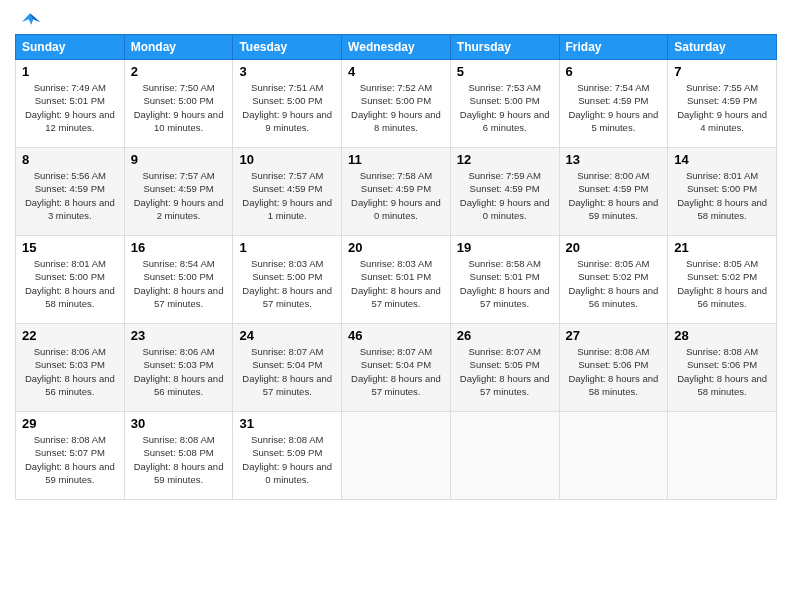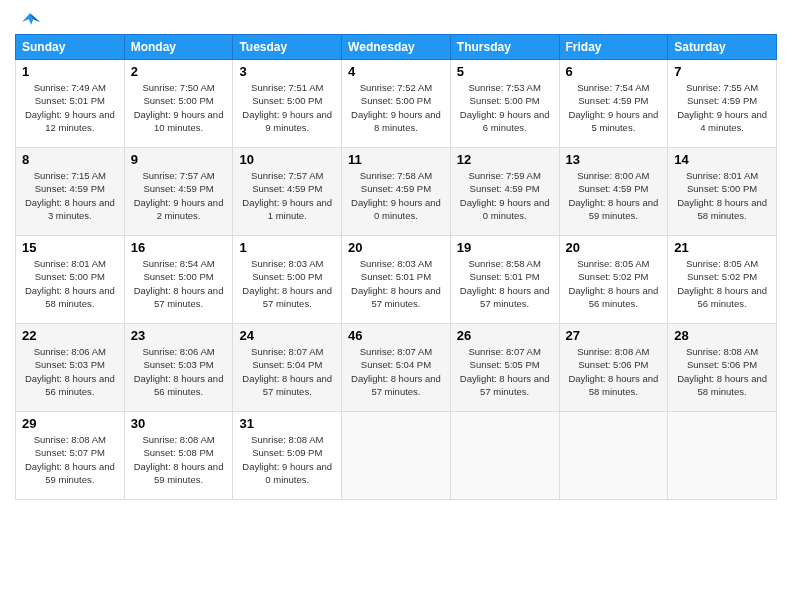--- a/index.html
+++ b/index.html
@@ -173,21 +173,21 @@
           <span>Sunrise: 7:55 AM</span><br>
           <span>Sunset: 4:59 PM</span><br>
           <span>Daylight: 9 hours and 4 minutes.</span>
         </div>
       </td>
         </tr>
         <tr>
           <td>
         <span class="day-num">8</span>
         <div class="day-info">
-          <span>Sunrise: 7:15 AM</span><br>
+          <span>Sunrise: 5:56 AM</span><br>
           <span>Sunset: 4:59 PM</span><br>
           <span>Daylight: 8 hours and 3 minutes.</span>
         </div>
       </td>
           <td>
         <span class="day-num">9</span>
         <div class="day-info">
           <span>Sunrise: 7:57 AM</span><br>
           <span>Sunset: 4:59 PM</span><br>
           <span>Daylight: 9 hours and 2 minutes.</span>

